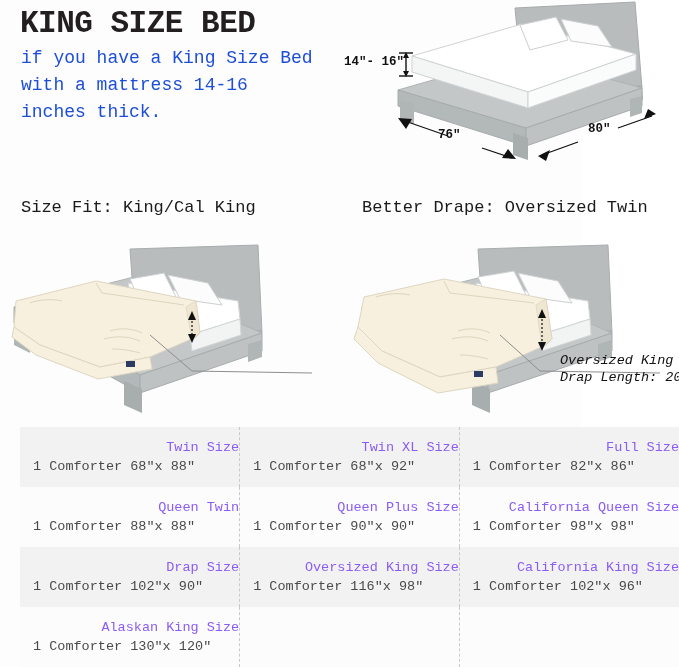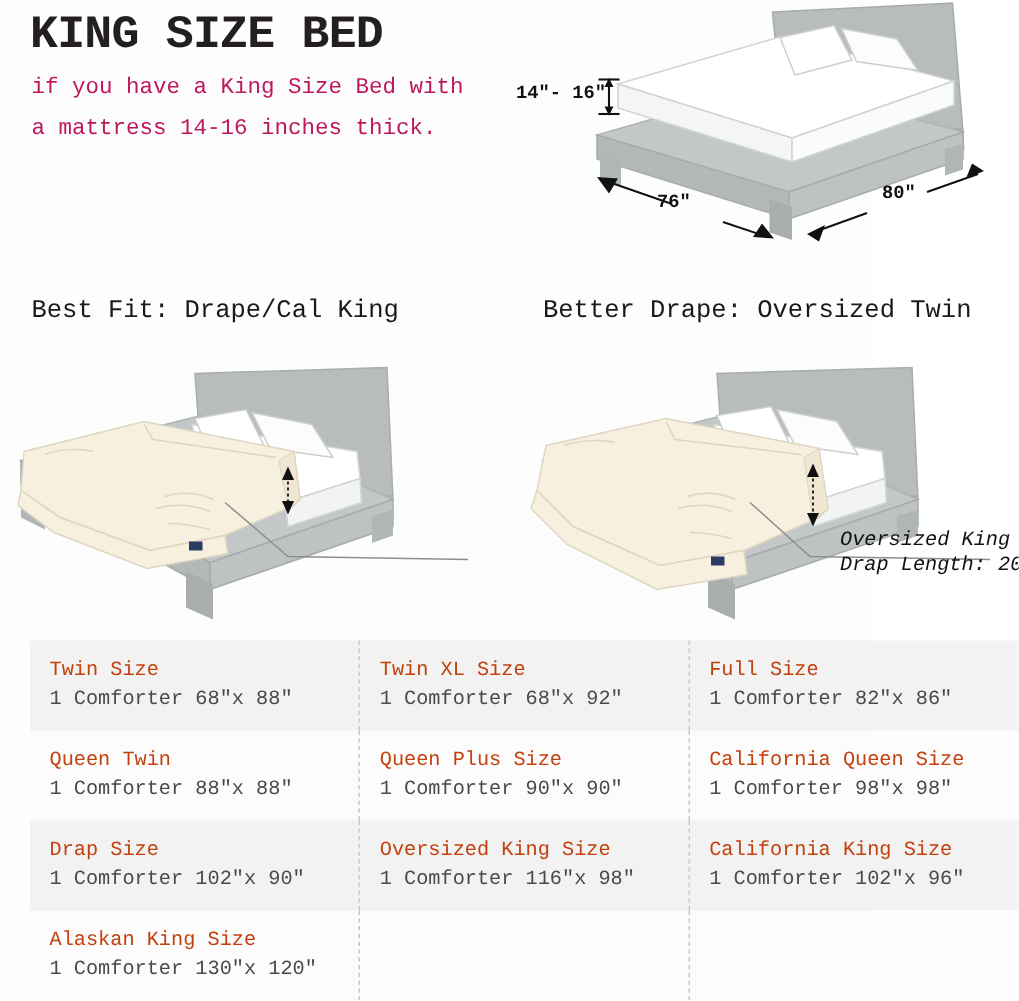--- a/index.html
+++ b/index.html
@@ -12,21 +12,21 @@
   .page { position: relative; width: 582px; height: 667px; background: #fdfdfd; font-family: Liberation Mono, monospace; }
 
   
   .headline {
     position: absolute; left: 20px; top: 6px;
     font-size: 31px; font-weight: bold; letter-spacing: -0.5px;
     color: #231f20;
   }
   .subhead {
     position: absolute; left: 21px; top: 45px; width: 300px;
-    font-size: 15px; line-height: 27px; color: #be185d;
+    font-size: 18px; line-height: 27px; color: #1d4ed8;
   }
 
   
   .sec-title {
     position: absolute; font-size: 17px; color: #1a1a1a; white-space: nowrap;
   }
   .sec-left  { left: 21px;  top: 198px; }
   .sec-right { left: 362px; top: 198px; }
 
   
@@ -57,21 +57,21 @@
   .size-table td {
     width: 33.333%; height: 60px;
     padding: 10px 0 10px 13px;
     vertical-align: middle;
     border-right: 1px dashed #c9c9c9;
   }
   .size-table td:last-child { border-right: none; }
   .size-table tr.shade td { background: #f2f2f2; }
   .size-table tr.plain td { background: #fcfcfc; }
   .cell-name {
-    font-size: 13.5px; color: #c2410c; margin-bottom: 4px;
+    font-size: 13.5px; color: #8b5cf6; margin-bottom: 4px; text-align: right;
   }
   .cell-spec {
     font-size: 13.5px; color: #4a4a4a;
   }
   .cell-empty { }
 </style>
 </head>
 <body>
 
 <div class="page">
@@ -121,21 +121,21 @@
         <line x1="288" y1="128" x2="322" y2="116"></line>
       </g>
       <polygon points="208,156 220,150 216,161" fill="#111"></polygon>
       <polygon points="326,114 314,119 318,109" fill="#111"></polygon>
     </svg>
   </div>
   <div class="dim dim-h">14"- 16"</div>
   <div class="dim" style="left:438px; top:128px;">76"</div>
   <div class="dim" style="left:588px; top:122px;">80"</div>
 
-  <div class="sec-title sec-left">Best Fit: Drape/Cal King</div>
+  <div class="sec-title sec-left">Size Fit: King/Cal King</div>
   <div class="sec-title sec-right">Better Drape: Oversized Twin</div>
 
   <div class="bed-wrap" style="left:0px; top:235px;">
     <svg width="340" height="185" viewBox="0 0 340 185">
 
       <path d="M130 14 L258 10 L262 98 L136 100 Z" fill="#b8bcbd" stroke="#a8adae" stroke-width="1"></path>
       <path d="M248 96 L262 95 L262 110 L249 111 Z" fill="#a9aeaf"></path>
 
       <path d="M14 72 L134 42 L262 98 L140 140 Z" fill="#c3c7c8" stroke="#aeb3b4" stroke-width="1"></path>
       <path d="M14 72 L14 88 L140 158 L140 140 Z" fill="#b3b8b9" stroke="#a6abac" stroke-width="1"></path>

